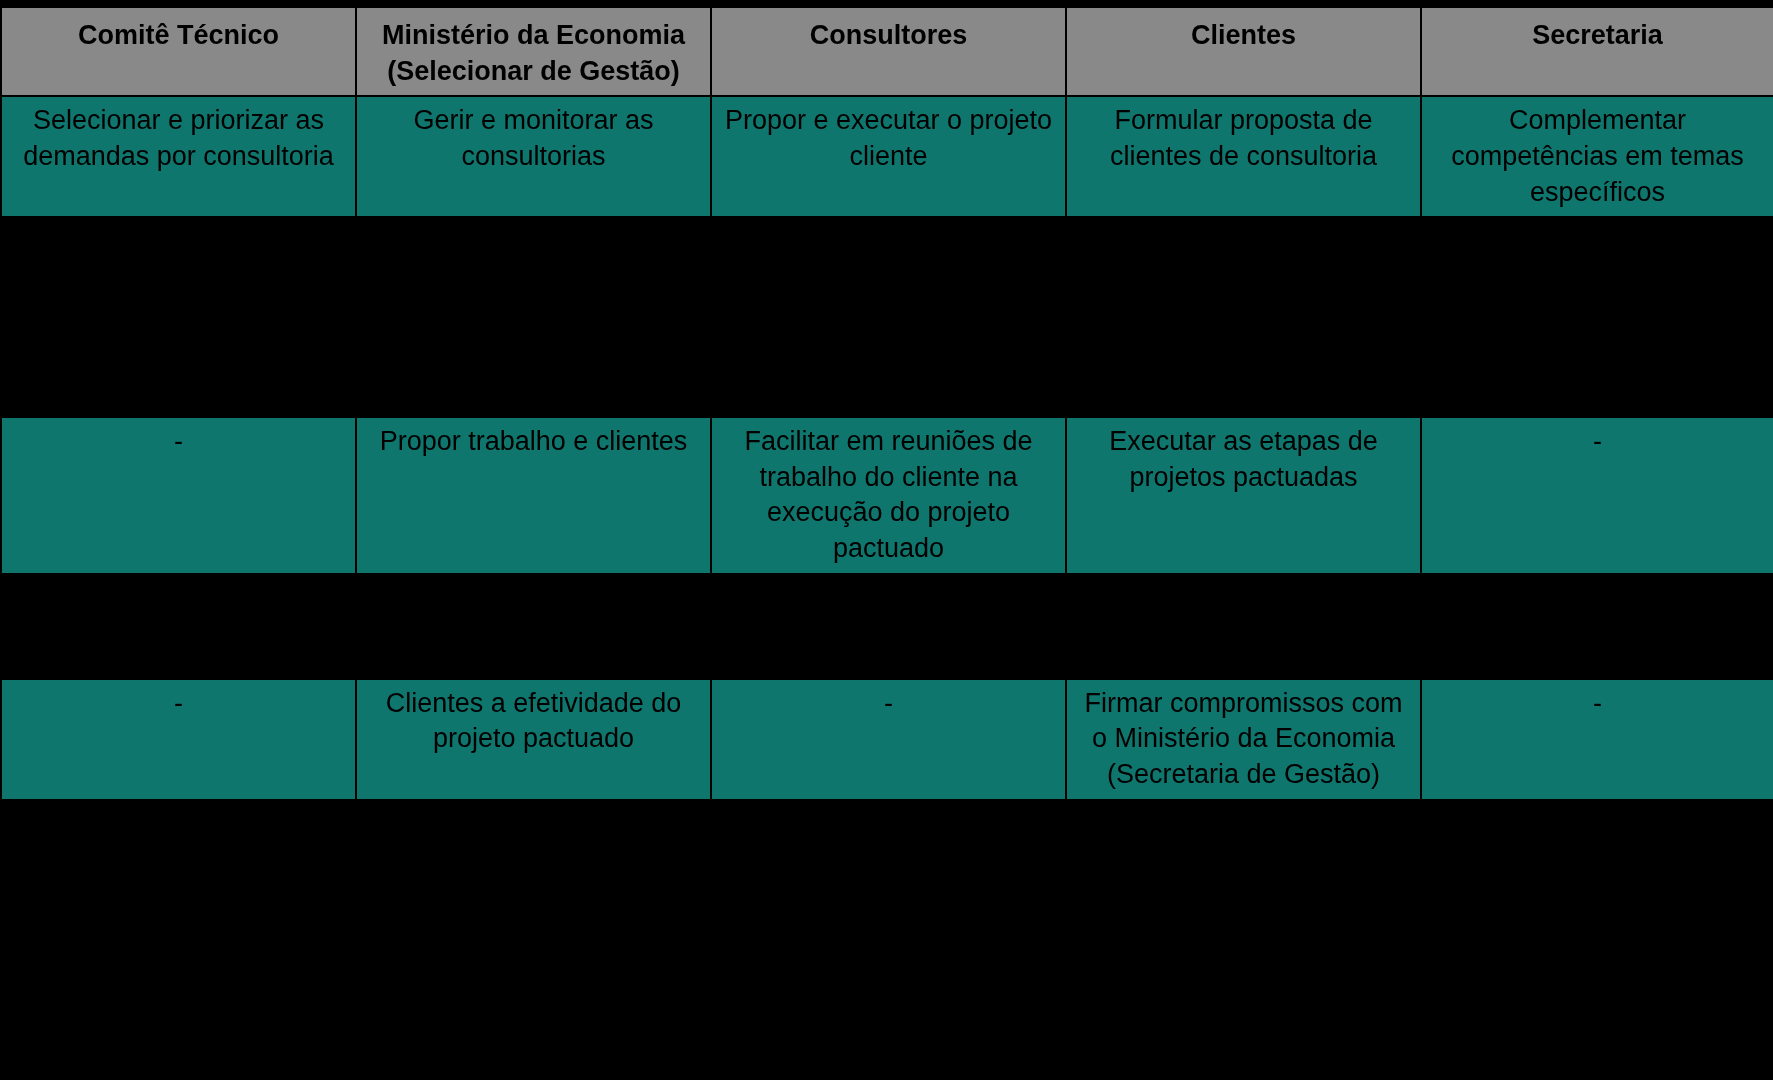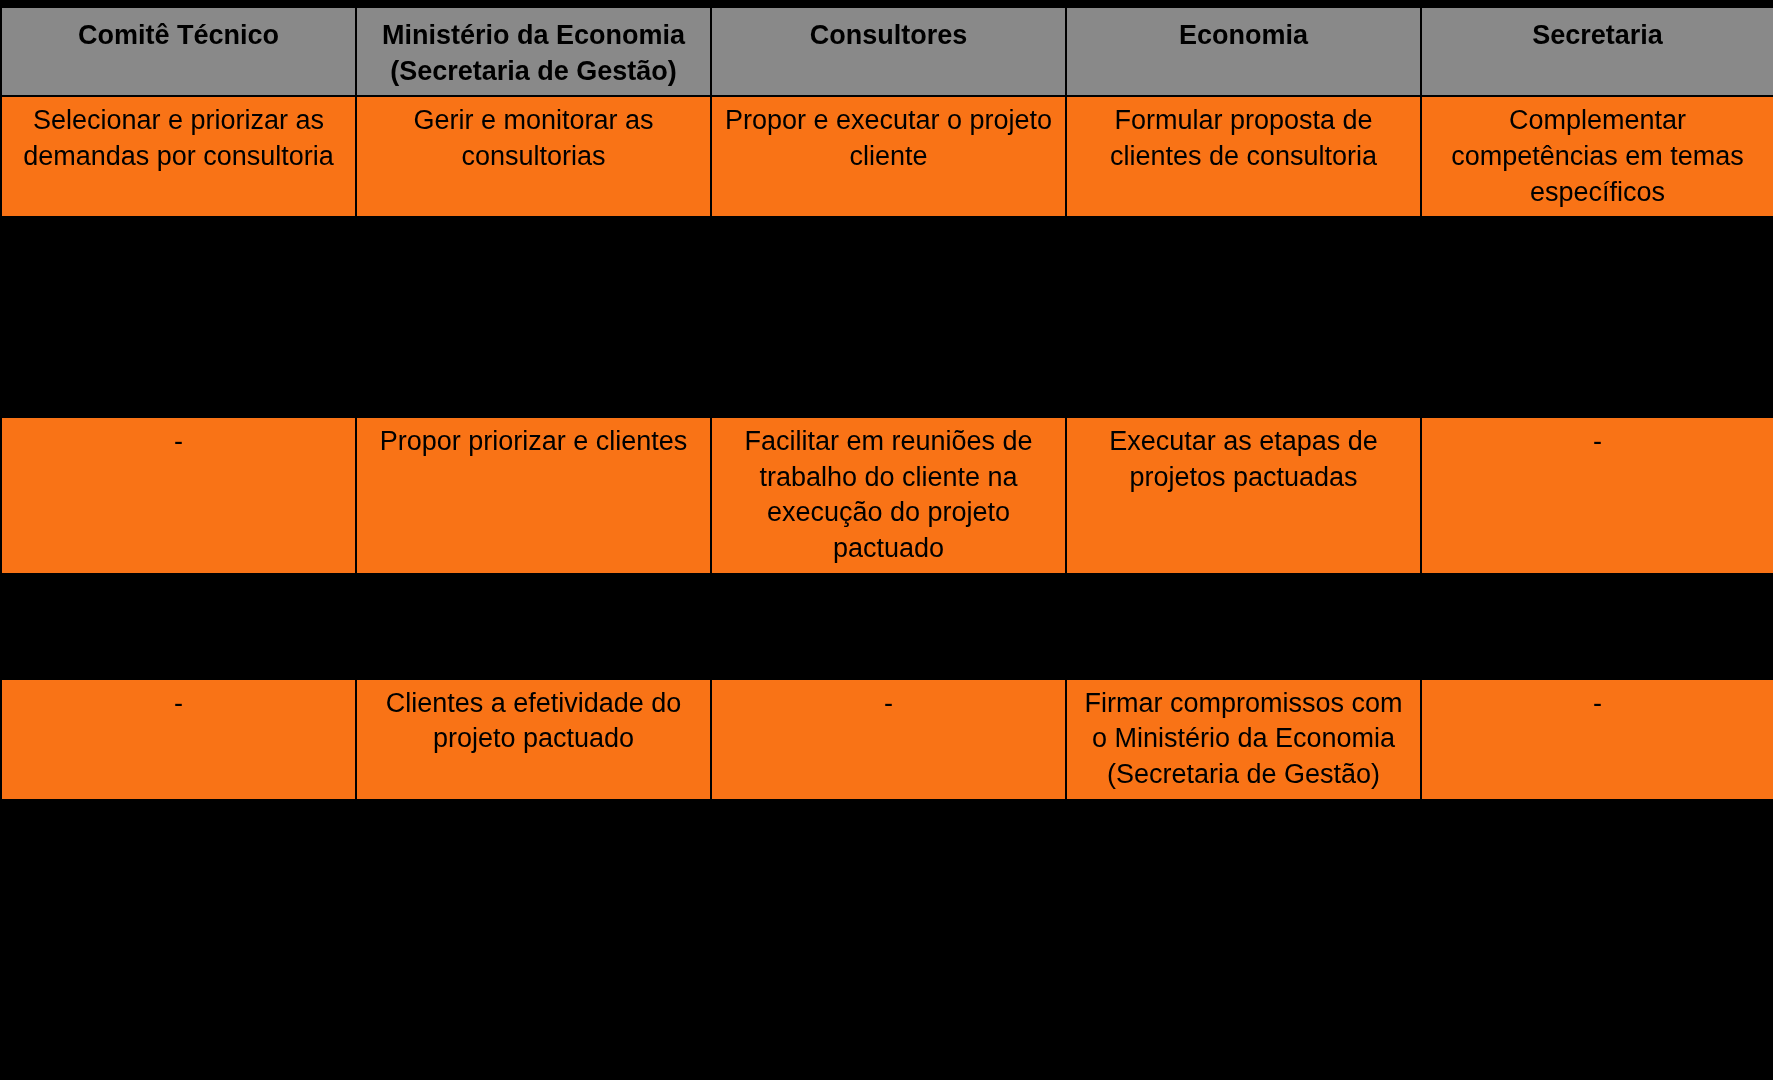--- a/index.html
+++ b/index.html
@@ -50,21 +50,21 @@
 
   table.matrix thead th {
     background: #898989;
     font-weight: bold;
     font-size: 27px;
     vertical-align: top;
     padding-top: 10px;
   }
 
   table.matrix tbody td {
-    background: #f97316;
+    background: #0f766e;
     font-weight: normal;
   }
 
   
   table.matrix tbody tr.redacted td {
     background: #000000;
     color: #000000;
   }
   table.matrix tbody tr.redacted td span {
     visibility: hidden;
@@ -78,44 +78,44 @@
     <colgroup>
       <col class="c0">
       <col class="c1">
       <col class="c2">
       <col class="c3">
       <col class="c4">
     </colgroup>
     <thead>
       <tr>
         <th>Comitê Técnico</th>
-        <th>Ministério da Economia (Secretaria de Gestão)</th>
+        <th>Ministério da Economia (Selecionar de Gestão)</th>
         <th>Consultores</th>
-        <th>Economia</th>
+        <th>Clientes</th>
         <th>Secretaria</th>
       </tr>
     </thead>
     <tbody>
       <tr class="datarow">
         <td>Selecionar e priorizar as demandas por consultoria</td>
         <td>Gerir e monitorar as consultorias</td>
         <td>Propor e executar o projeto cliente</td>
         <td>Formular proposta de clientes de consultoria</td>
         <td>Complementar competências em temas específicos</td>
       </tr>
       <tr class="redacted" style="height:200px">
         <td><span></span></td>
         <td><span></span></td>
         <td><span></span></td>
         <td><span></span></td>
         <td><span></span></td>
       </tr>
       <tr class="datarow">
         <td>-</td>
-        <td>Propor priorizar e clientes</td>
+        <td>Propor trabalho e clientes</td>
         <td>Facilitar em reuniões de trabalho do cliente na execução do projeto pactuado</td>
         <td>Executar as etapas de projetos pactuadas</td>
         <td>-</td>
       </tr>
       <tr class="redacted" style="height:105px">
         <td><span></span></td>
         <td><span></span></td>
         <td><span></span></td>
         <td><span></span></td>
         <td><span></span></td>

